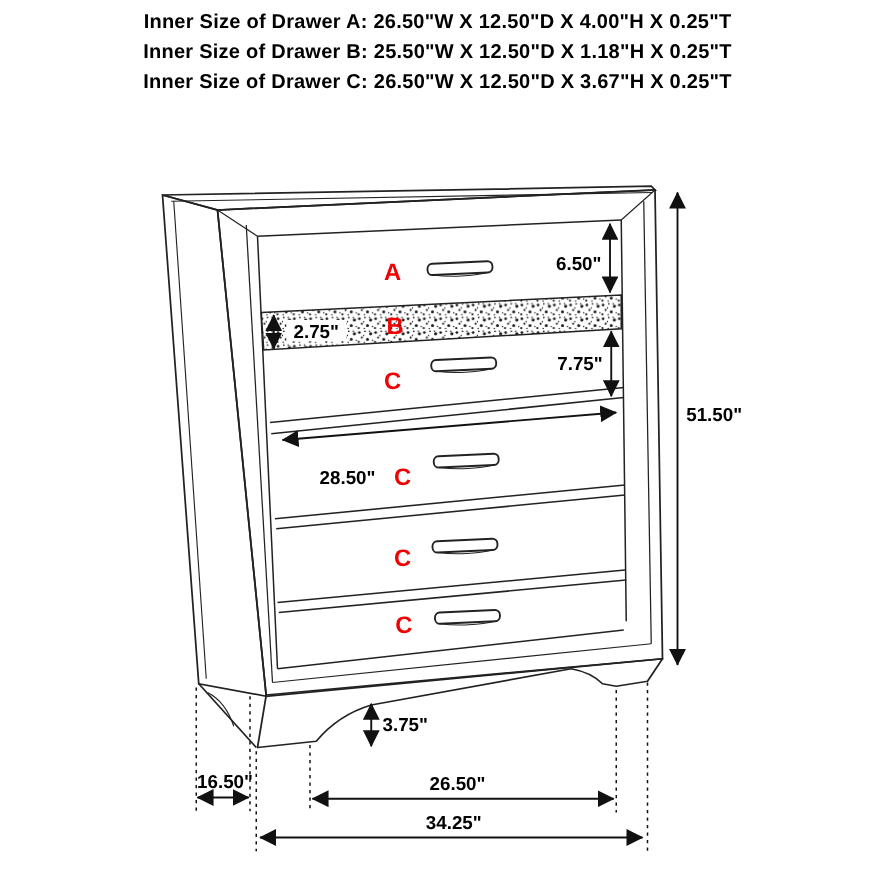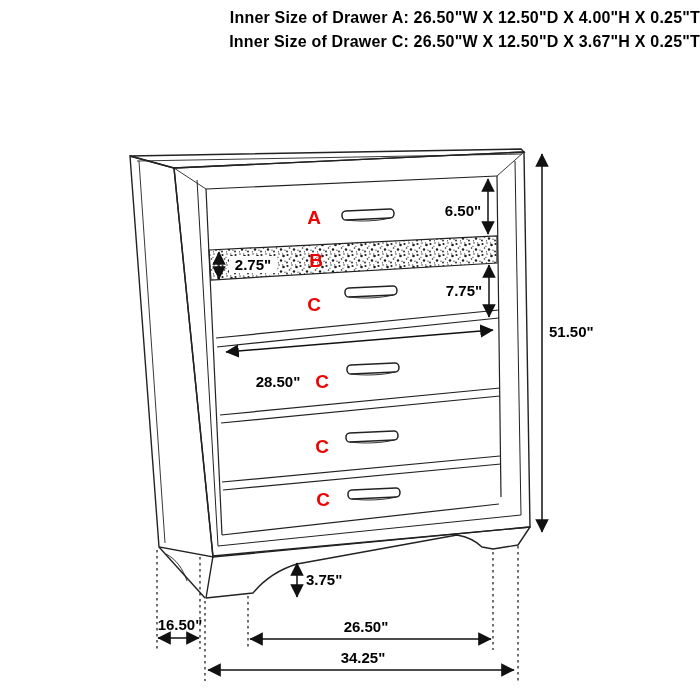--- a/index.html
+++ b/index.html
@@ -1,40 +1,41 @@
 <!DOCTYPE html>
 <html><head>
 <meta charset="utf-8">
 <style>
   html,body{margin:0;padding:0;background:#ffffff;}
   .stage{
     position:relative;width:700px;height:700px;background:#ffffff;overflow:hidden;
     font-family:"Liberation Sans",sans-serif;
   }
   .title-block{
-    position:absolute;top:6px;left:0;width:700px;text-align:right;z-index:2;
+    position:absolute;top:6px;left:0;width:700px;text-align:center;z-index:2;
   }
   .title-line{
     font-size:16px;font-weight:bold;color:#000;line-height:24px;letter-spacing:0.2px;
   }
   .drawing{position:absolute;top:0;left:0;}
   .struct{stroke:#222222;fill:none;}
   .dlabel{fill:#ee0202;font-size:19px;font-weight:bold;text-anchor:middle;}
   .dtext{fill:#000000;font-size:15px;font-weight:bold;text-anchor:middle;}
   .dtext.start{text-anchor:start;}
   .dim{stroke:#111111;stroke-width:1.5;fill:none;}
   .dash{stroke:#111111;stroke-width:1.2;fill:none;stroke-dasharray:2.5 3.5;}
 </style>
 </head>
 <body>
 
 <div class="stage">
 
   <div class="title-block">
     <div class="title-line">Inner Size of Drawer A: 26.50"W X 12.50"D X 4.00"H X 0.25"T</div>
+    <div class="title-line">Inner Size of Drawer B: 25.50"W X 12.50"D X 1.18"H X 0.25"T</div>
     <div class="title-line">Inner Size of Drawer C: 26.50"W X 12.50"D X 3.67"H X 0.25"T</div>
   </div>
 
   <svg class="drawing" width="700" height="700" viewBox="0 0 700 700">
     <defs>
       <marker id="ah" viewBox="0 0 10 10" refX="9.5" refY="5" markerWidth="9" markerHeight="9" orient="auto-start-reverse">
         <path d="M0,0 L10,5 L0,10 Z" fill="#111111"></path>
       </marker>
       <pattern id="speckle" width="13" height="11" patternUnits="userSpaceOnUse">
         <g fill="#1d1d1d">

